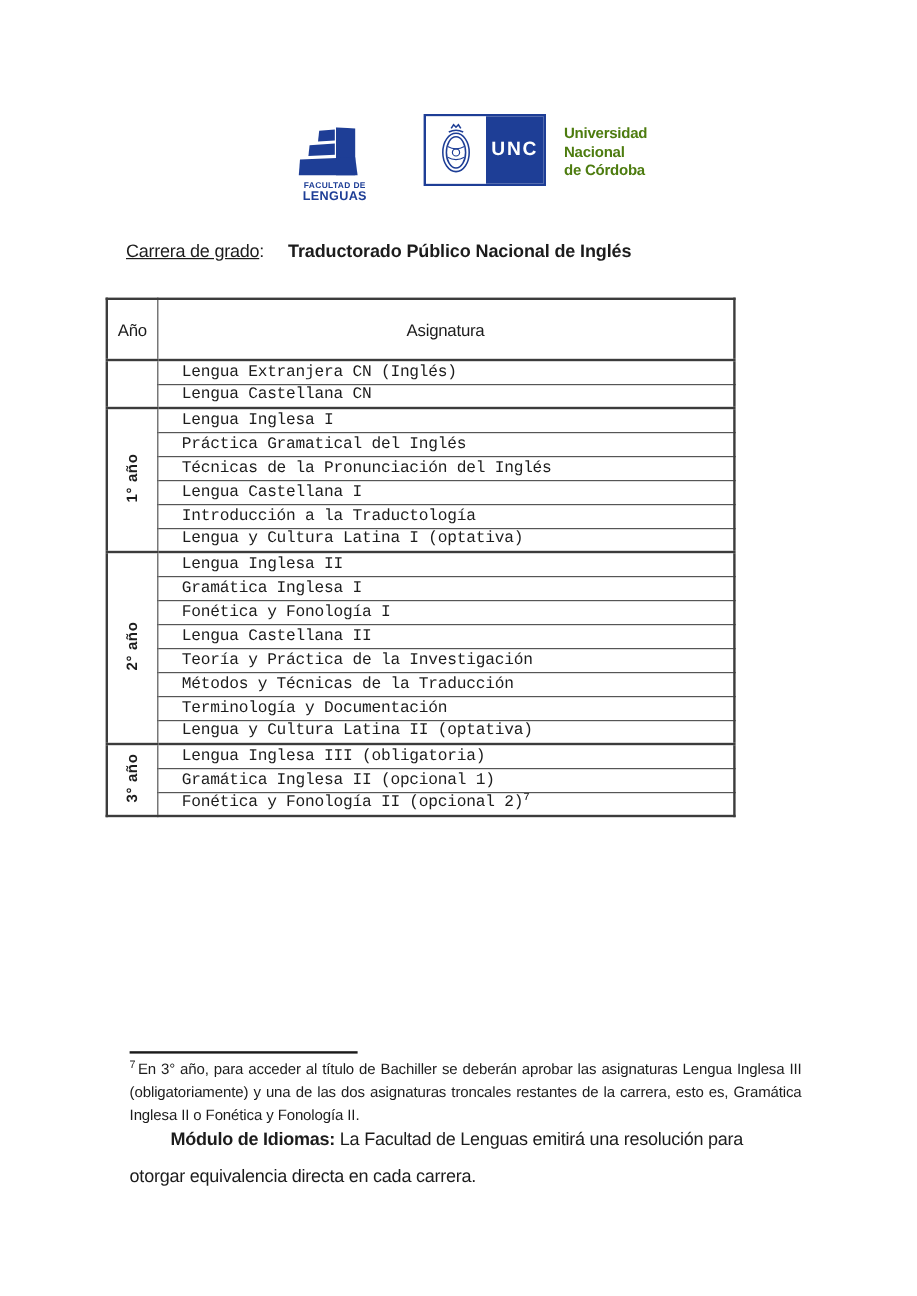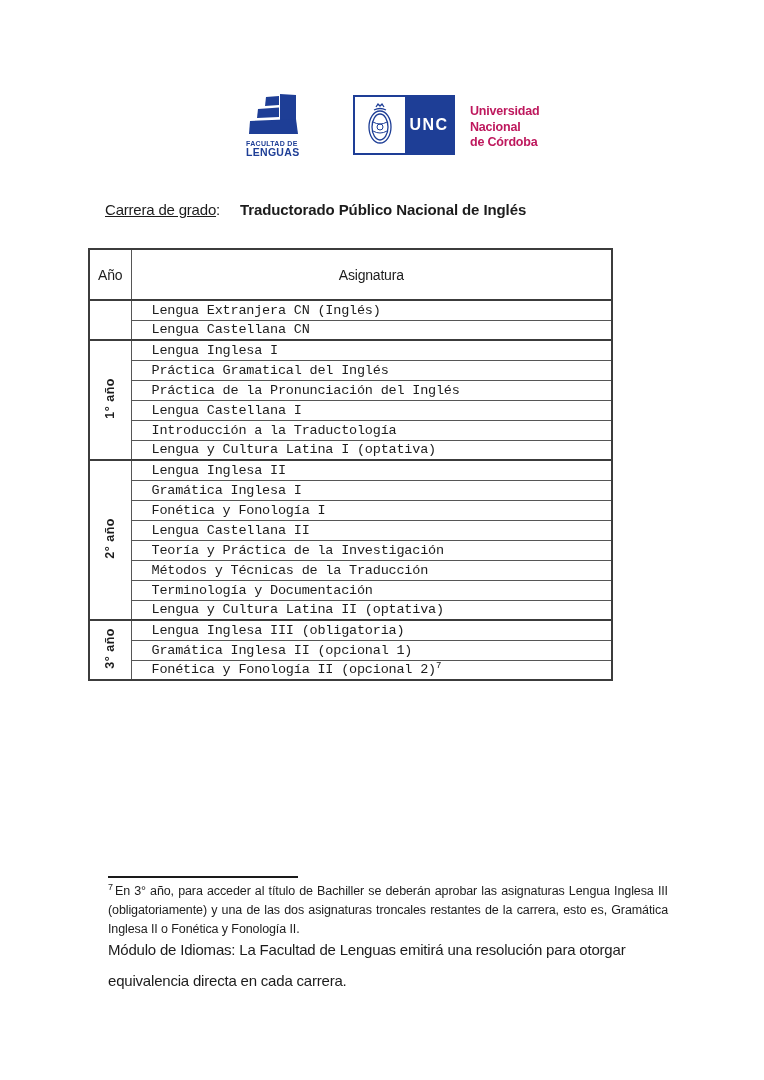--- a/index.html
+++ b/index.html
@@ -7,34 +7,34 @@
   body {
     width: 764px; height: 1080px;
     font-family: "Liberation Sans", sans-serif;
     color: #1c1c1c;
     position: relative;
     overflow: hidden;
   }
   .abs { position: absolute; }
 
   
-  .fl-logo { left: 246px; top: 94px; width: 66px; text-align: left; }
+  .fl-logo { left: 246px; top: 106px; width: 66px; text-align: center; }
   .fl-logo svg { display: block; }
   .fl-text { color: #1e3e96; font-weight: 700; line-height: 1.05; letter-spacing: 0.3px; margin-top: 2px; }
   .fl-text .l1 { font-size: 7px; display: block; }
   .fl-text .l2 { font-size: 10.5px; display: block; }
 
   .unc-box {
     left: 353px; top: 95px; width: 102px; height: 60px;
     border: 2px solid #1e3e96; display: flex; background: #fff;
   }
   .unc-left { width: 50px; background: #fff; display: flex; align-items: center; justify-content: center; }
   .unc-right { flex: 1; background: #1e3e96; display: flex; align-items: center; justify-content: center; }
   .unc-acronym { color: #ffffff; font-weight: 700; font-size: 16px; letter-spacing: 1.5px; text-align: right; }
-  .unc-name { left: 470px; top: 104px; color: #be185d; font-weight: 700; font-size: 12.5px; line-height: 15.5px; letter-spacing: -0.2px; }
+  .unc-name { left: 470px; top: 104px; color: #4d7c0f; font-weight: 700; font-size: 12.5px; line-height: 15.5px; letter-spacing: -0.2px; }
 
   
   .title-line { left: 105px; top: 201px; font-size: 15px; letter-spacing: -0.2px; white-space: nowrap; }
   .title-label { text-decoration: underline; }
   .title-colon { }
   .title-value { font-weight: 700; margin-left: 20px; letter-spacing: -0.1px; }
 
   
   .curr-table {
     left: 88px; top: 248px; width: 525px;
@@ -57,21 +57,21 @@
   .fn-sup { font-size: 9px; vertical-align: super; line-height: 0; }
 
   
   .footnote-rule { left: 108px; top: 876px; width: 190px; height: 2px; background: #1a1a1a; }
   .footnote { left: 108px; top: 882px; width: 560px; font-size: 12.5px; line-height: 19px; text-align: justify; letter-spacing: -0.1px; }
   .footnote .fn-marker { font-size: 9px; vertical-align: super; line-height: 0; margin-right: 2px; }
 
   
   .modules { left: 108px; top: 934px; width: 556px; font-size: 15px; line-height: 31px; letter-spacing: -0.2px; }
   .module-par { }
-  .module-label { font-weight: 400; }
+  .module-label { font-weight: 700; margin-left: 34px; }
 </style>
 </head>
 <body>
 
 <div class="abs fl-logo">
   <svg width="58" height="44" viewBox="0 0 58 44">
     <g fill="#1e3e96">
       <polygon points="34,0 50,1 50,40 34,40"></polygon>
       <polygon points="20,3 33,2 33,11 19,12"></polygon>
       <polygon points="12,15 33,13.5 33,23 11,24"></polygon>
@@ -135,21 +135,21 @@
   <tr>
     <td class="year-cell sec-top" rowspan="6">
       <span class="year-label">1°  año</span>
     </td>
     <td class="subject sec-top">Lengua Inglesa  I</td>
   </tr>
   <tr>
         <td class="subject">Práctica  Gramatical  del Inglés</td>
       </tr>
   <tr>
-        <td class="subject">Práctica de la Pronunciación  del Inglés</td>
+        <td class="subject">Técnicas de la Pronunciación  del Inglés</td>
       </tr>
   <tr>
         <td class="subject">Lengua Castellana I</td>
       </tr>
   <tr>
         <td class="subject">Introducción a la Traductología</td>
       </tr>
   <tr>
         <td class="subject">Lengua y Cultura  Latina I (optativa)</td>
       </tr>

